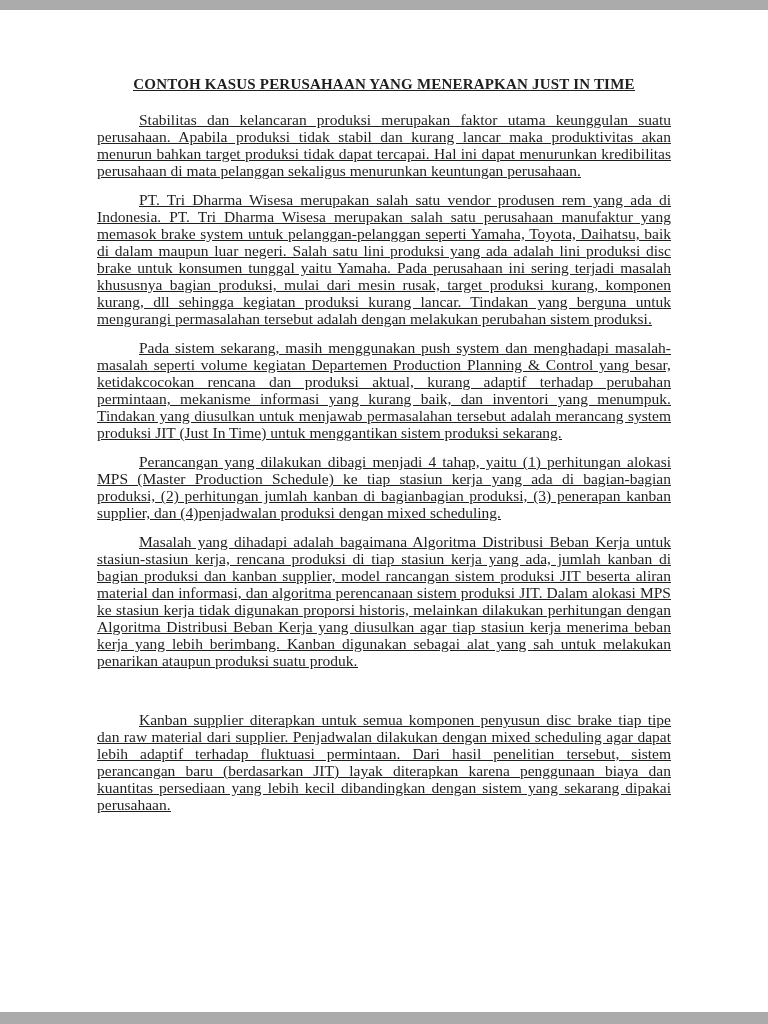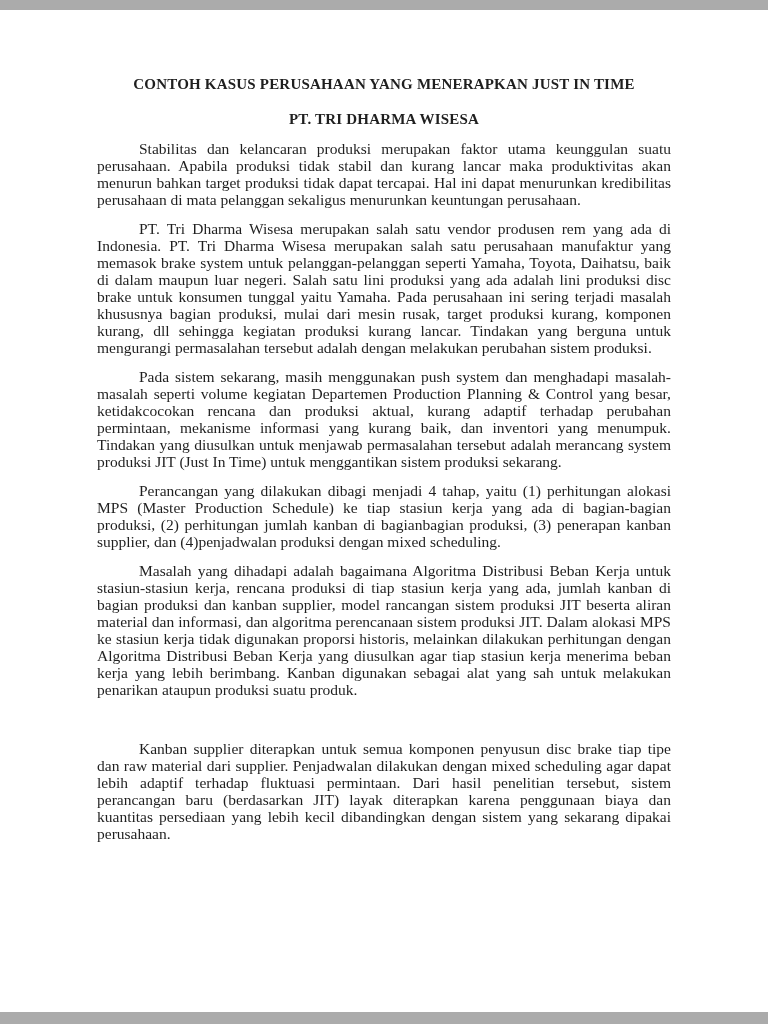--- a/index.html
+++ b/index.html
@@ -1,15 +1,15 @@
 <!DOCTYPE html>
 <html style="--page-bg: #ffffff; --edge-bg: #ababab; --text-color: #1f1f1f;"><head>
 <meta charset="utf-8">
 <style>
-  * { margin: 0; padding: 0; box-sizing: border-box; }
+  * { margin: 0; padding: 0; box-sizing: border-box; text-decoration: underline; }
   html, body { width: 768px; }
   body {
     font-family: "Liberation Serif", serif;
     background: #ffffff;
   }
   .viewer {
     position: relative;
     width: 768px;
     height: 1024px;
     background: var(--page-bg, #ffffff);
@@ -46,21 +46,20 @@
   .doc-body p.gap-large { margin-top: 42px; }
 </style>
 </head>
 <body>
 
 <div class="viewer">
   <div class="page-edge top"></div>
 
   <div class="page">
     <h1 class="doc-title">CONTOH KASUS PERUSAHAAN YANG MENERAPKAN JUST IN TIME</h1>
-    <h2 class="doc-subtitle">PT. TRI DHARMA WISESA</h2>
     <div class="doc-body">
         <p class="indent">Stabilitas dan kelancaran produksi merupakan faktor utama keunggulan suatu perusahaan. Apabila produksi tidak stabil dan kurang lancar maka produktivitas akan menurun bahkan target produksi tidak dapat tercapai. Hal ini dapat menurunkan kredibilitas perusahaan di mata pelanggan sekaligus menurunkan keuntungan perusahaan.</p>
         <p class="indent">PT. Tri Dharma Wisesa merupakan salah satu vendor produsen rem yang ada di Indonesia. PT. Tri Dharma Wisesa merupakan salah satu perusahaan manufaktur yang memasok brake system untuk pelanggan-pelanggan seperti Yamaha, Toyota, Daihatsu, baik di dalam maupun luar negeri. Salah satu lini produksi yang ada adalah lini produksi disc brake untuk konsumen tunggal yaitu Yamaha. Pada perusahaan ini sering terjadi masalah khususnya bagian produksi, mulai dari mesin rusak, target produksi kurang, komponen kurang, dll sehingga kegiatan produksi kurang lancar. Tindakan yang berguna untuk mengurangi permasalahan tersebut adalah dengan melakukan perubahan sistem produksi.</p>
         <p class="indent">Pada sistem sekarang, masih menggunakan push system dan menghadapi masalah-masalah seperti volume kegiatan Departemen Production Planning &amp; Control yang besar, ketidakcocokan rencana dan produksi aktual, kurang adaptif terhadap perubahan permintaan, mekanisme informasi yang kurang baik, dan inventori yang menumpuk. Tindakan yang diusulkan untuk menjawab permasalahan tersebut adalah merancang system produksi JIT (Just In Time) untuk menggantikan sistem produksi sekarang.</p>
         <p class="indent">Perancangan yang dilakukan dibagi menjadi 4 tahap, yaitu (1) perhitungan alokasi MPS (Master Production Schedule) ke tiap stasiun kerja yang ada di bagian-bagian produksi, (2) perhitungan jumlah kanban di bagianbagian produksi, (3) penerapan kanban supplier, dan (4)penjadwalan produksi dengan mixed scheduling.</p>
         <p class="indent">Masalah yang dihadapi adalah bagaimana Algoritma Distribusi Beban Kerja untuk stasiun-stasiun kerja, rencana produksi di tiap stasiun kerja yang ada, jumlah kanban di bagian produksi dan kanban supplier, model rancangan sistem produksi JIT beserta aliran material dan informasi, dan algoritma perencanaan sistem produksi JIT. Dalam alokasi MPS ke stasiun kerja tidak digunakan proporsi historis, melainkan dilakukan perhitungan dengan Algoritma Distribusi Beban Kerja yang diusulkan agar tiap stasiun kerja menerima beban kerja yang lebih berimbang. Kanban digunakan sebagai alat yang sah untuk melakukan penarikan ataupun produksi suatu produk.</p>
         <p class="indent gap-large">Kanban supplier diterapkan untuk semua komponen penyusun disc brake tiap tipe dan raw material dari supplier. Penjadwalan dilakukan dengan mixed scheduling agar dapat lebih adaptif terhadap fluktuasi permintaan. Dari hasil penelitian tersebut, sistem perancangan baru (berdasarkan JIT) layak diterapkan karena penggunaan biaya dan kuantitas persediaan yang lebih kecil dibandingkan dengan sistem yang sekarang dipakai perusahaan.</p>
       </div>
   </div>
 

